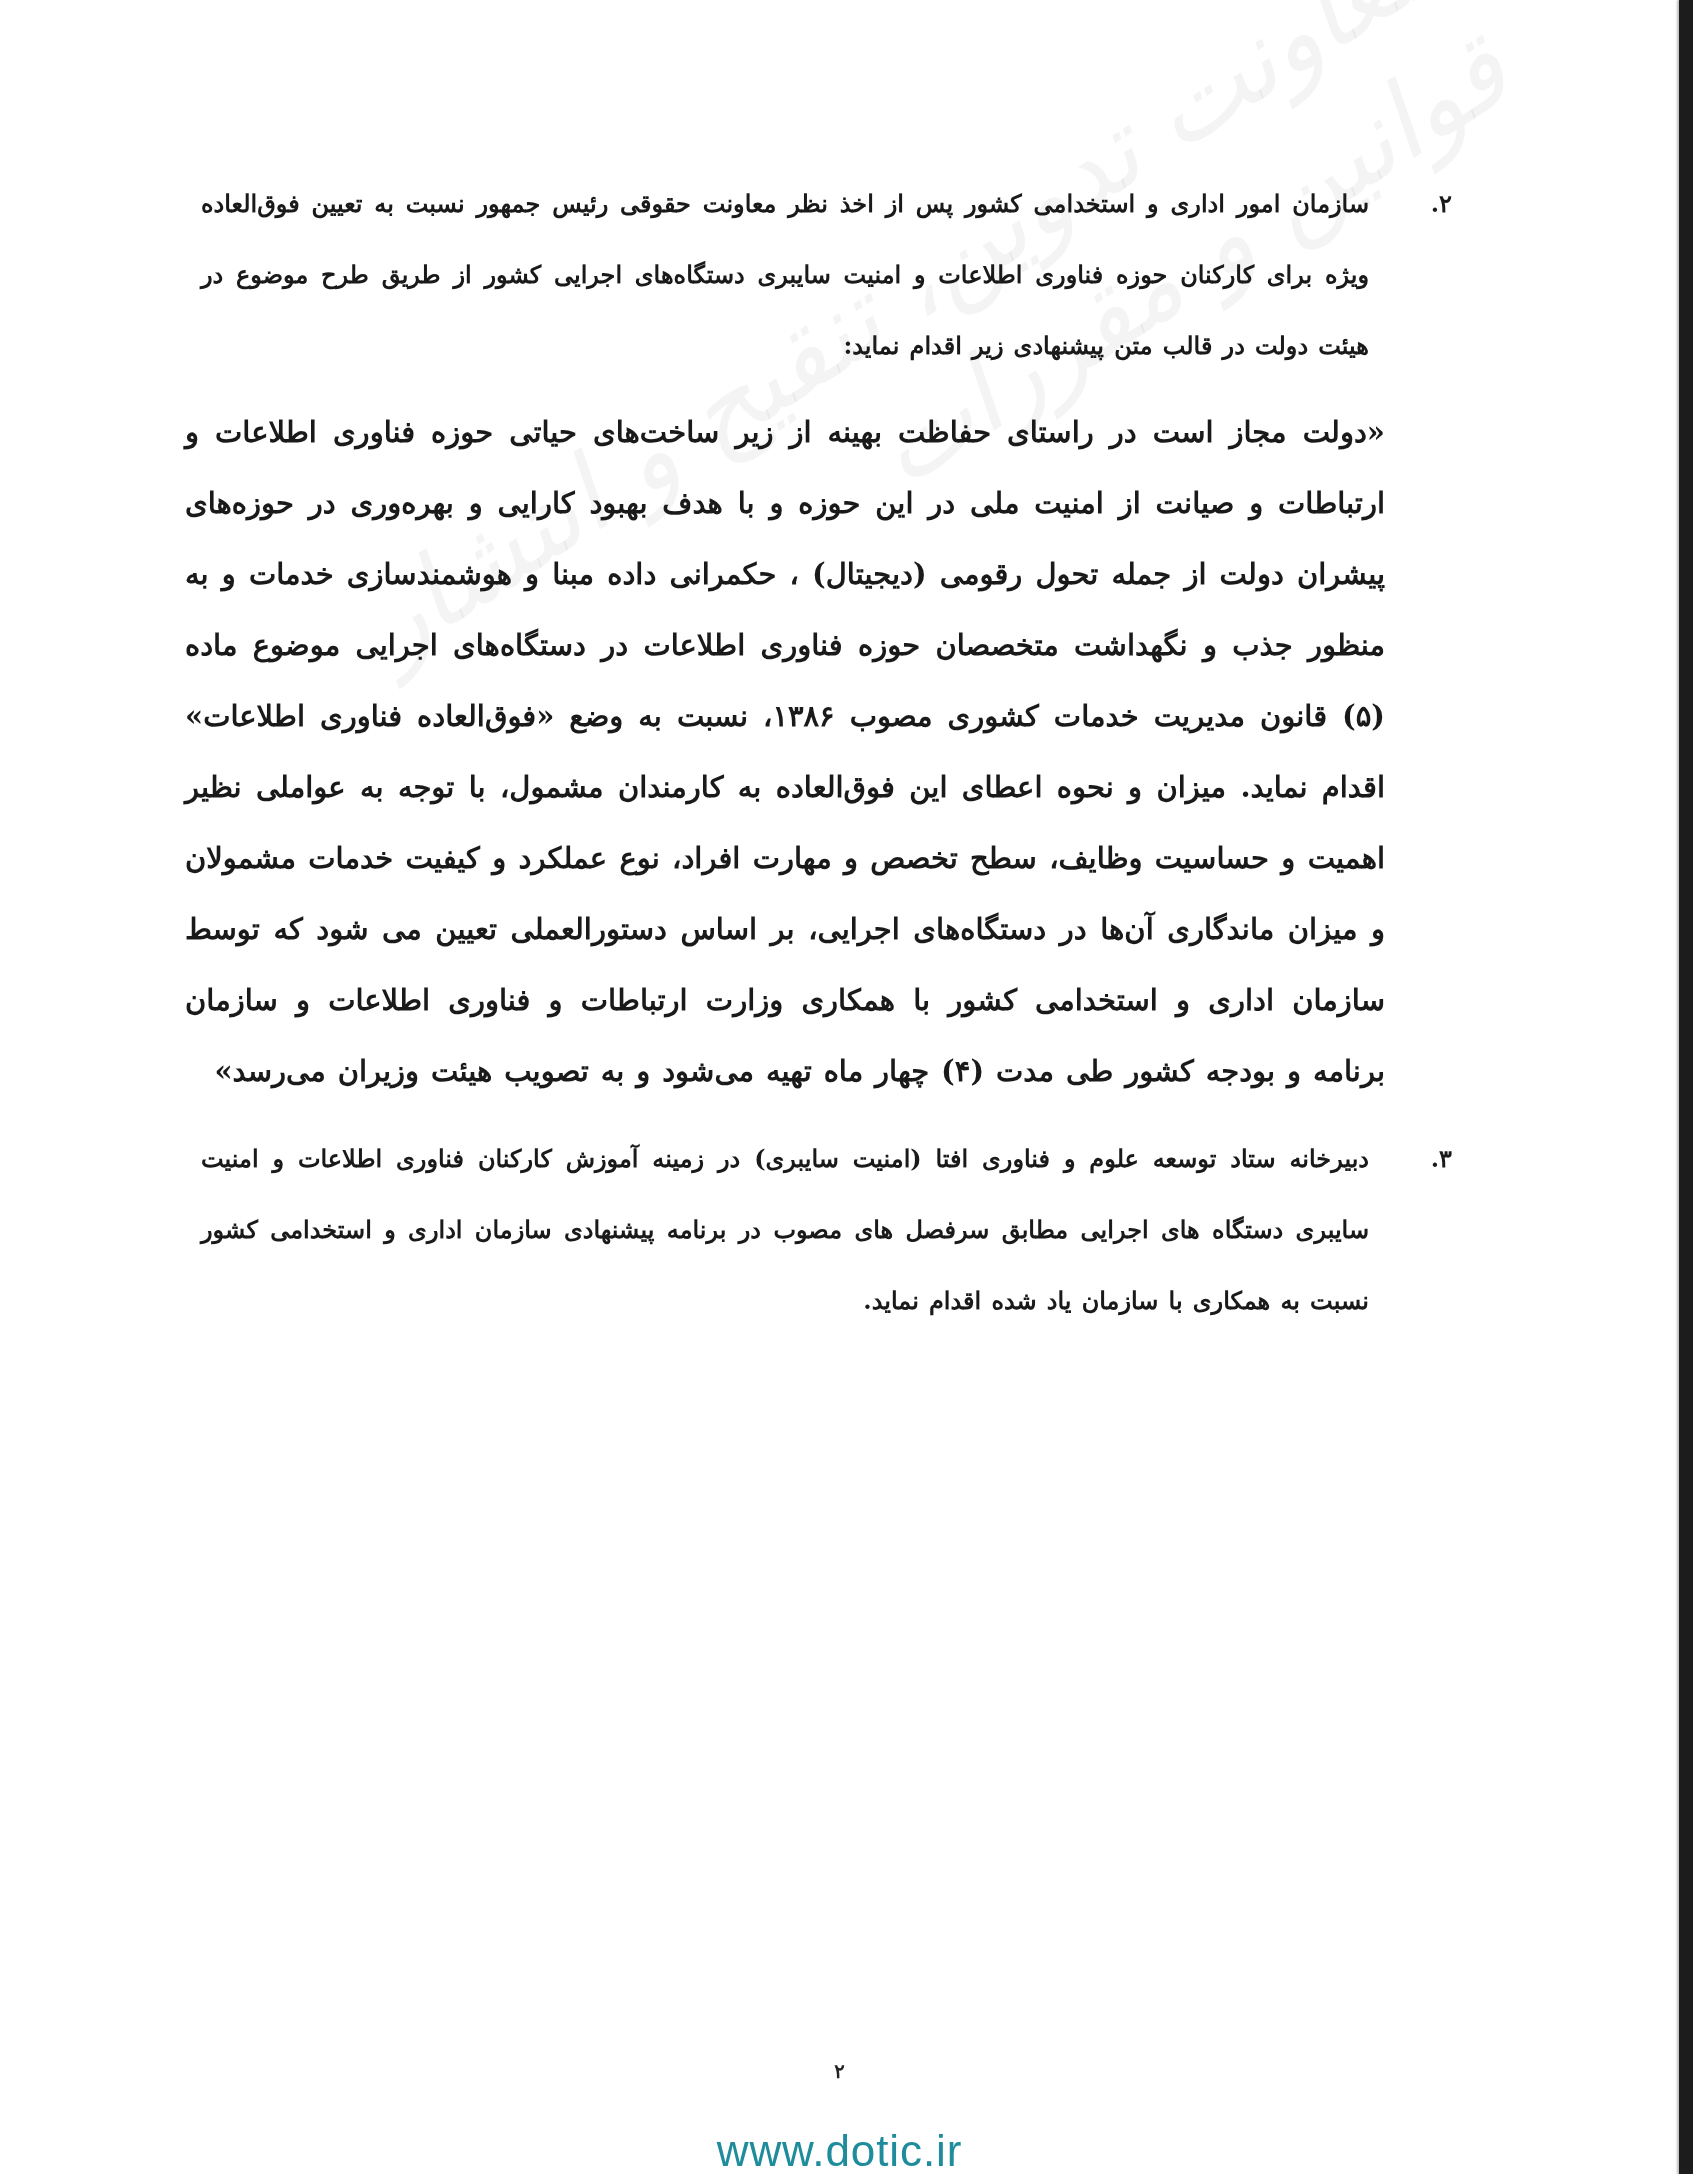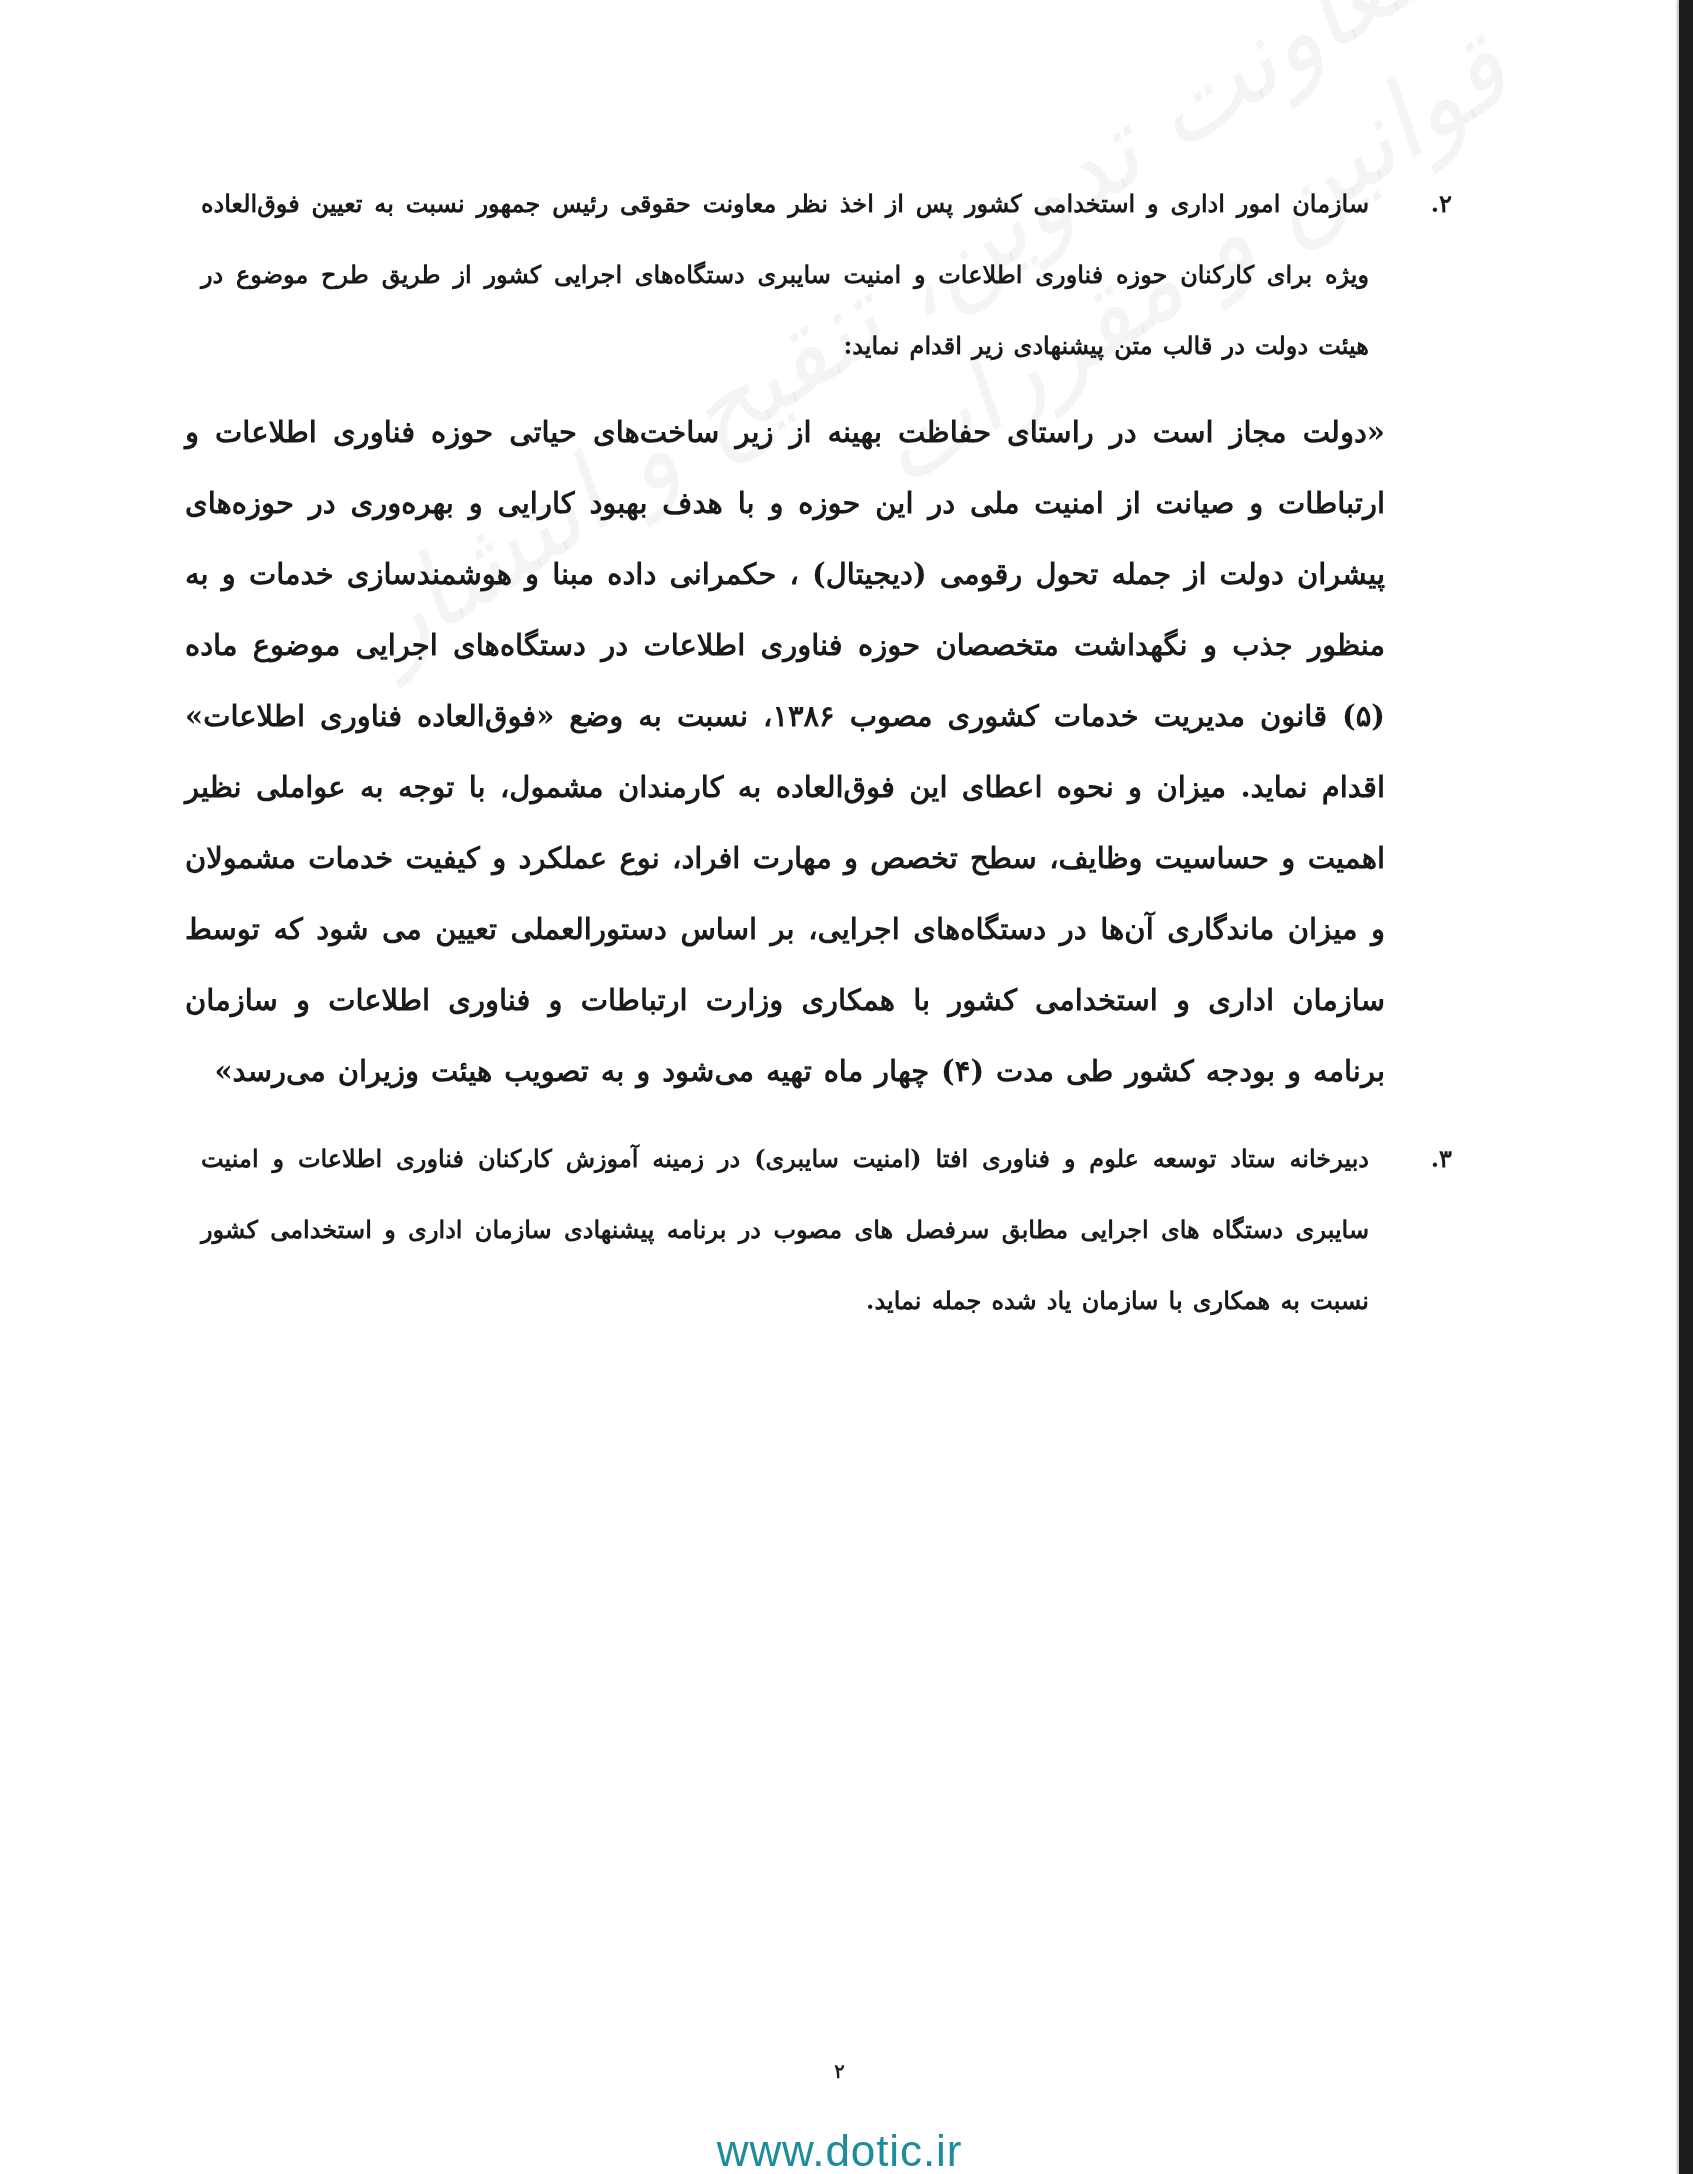--- a/index.html
+++ b/index.html
@@ -128,21 +128,21 @@
   <div class="content">
 
     <div class="item">
       <span class="item-number">۲.</span>
       <p class="para">سازمان امور اداری و استخدامی کشور پس از اخذ نظر معاونت حقوقی رئیس جمهور نسبت به تعیین فوق‌العاده ویژه برای کارکنان حوزه فناوری اطلاعات و امنیت سایبری دستگاه‌های اجرایی کشور از طریق طرح موضوع در هیئت دولت در قالب متن پیشنهادی زیر اقدام نماید:</p>
       <p class="quote-para">«دولت مجاز است در راستای حفاظت بهینه از زیر ساخت‌های حیاتی حوزه فناوری اطلاعات و ارتباطات و صیانت از امنیت ملی در این حوزه و با هدف بهبود کارایی و بهره‌وری در حوزه‌های پیشران دولت از جمله تحول رقومی (دیجیتال) ، حکمرانی داده مبنا و هوشمندسازی خدمات و به منظور جذب و نگهداشت متخصصان حوزه فناوری اطلاعات در دستگاه‌های اجرایی موضوع ماده (۵) قانون مدیریت خدمات کشوری مصوب ۱۳۸۶، نسبت به وضع «فوق‌العاده فناوری اطلاعات» اقدام نماید. میزان و نحوه اعطای این فوق‌العاده به کارمندان مشمول، با توجه به عواملی نظیر اهمیت و حساسیت وظایف، سطح تخصص و مهارت افراد، نوع عملکرد و کیفیت خدمات مشمولان و میزان ماندگاری آن‌ها در دستگاه‌های اجرایی، بر اساس دستورالعملی تعیین می شود که توسط سازمان اداری و استخدامی کشور با همکاری وزارت ارتباطات و فناوری اطلاعات و سازمان برنامه و بودجه کشور طی مدت (۴) چهار ماه تهیه می‌شود و به تصویب هیئت وزیران می‌رسد»</p>
     </div>
 
     <div class="item">
       <span class="item-number">۳.</span>
-      <p class="para">دبیرخانه ستاد توسعه علوم و فناوری افتا (امنیت سایبری) در زمینه آموزش کارکنان فناوری اطلاعات و امنیت سایبری دستگاه های اجرایی مطابق سرفصل های مصوب در برنامه پیشنهادی سازمان اداری و استخدامی کشور نسبت به همکاری با سازمان یاد شده جمله نماید.</p>
+      <p class="para">دبیرخانه ستاد توسعه علوم و فناوری افتا (امنیت سایبری) در زمینه آموزش کارکنان فناوری اطلاعات و امنیت سایبری دستگاه های اجرایی مطابق سرفصل های مصوب در برنامه پیشنهادی سازمان اداری و استخدامی کشور نسبت به همکاری با سازمان یاد شده اقدام نماید.</p>
     </div>
 
   </div>
 
   <div class="page-number">۲</div>
 
   <a class="footer-link">www.dotic.ir</a>
 </div>
 
 <div class="right-edge"></div>

